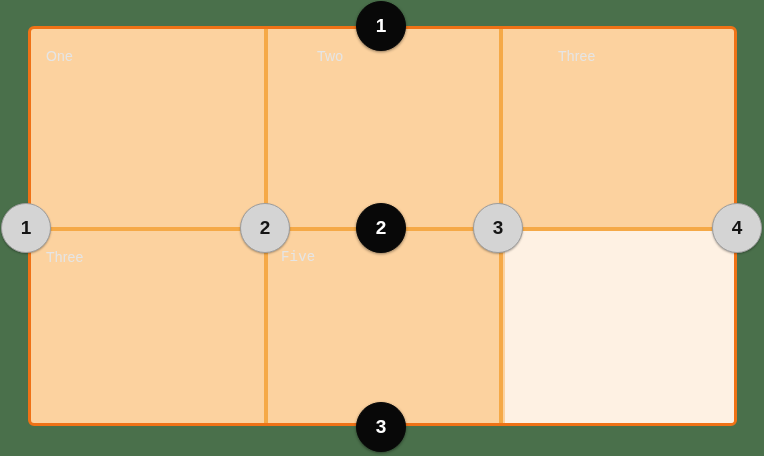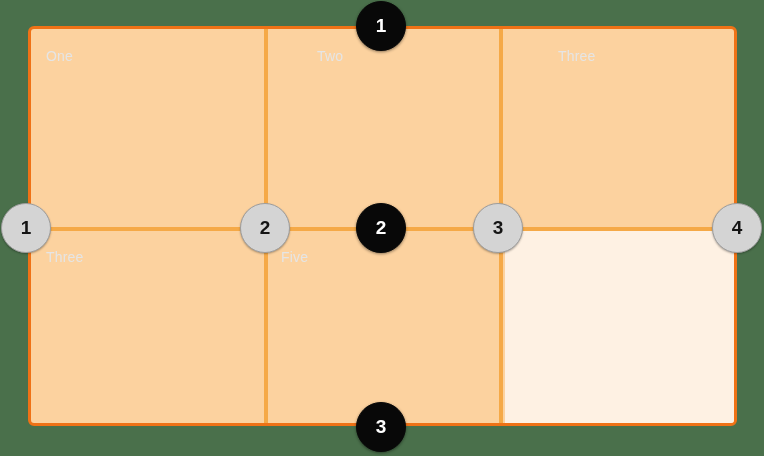--- a/index.html
+++ b/index.html
@@ -89,21 +89,21 @@
 
     <div class="div-v" style="left:233px;height:100%;"></div>
     <div class="div-v" style="left:468px;height:100%;"></div>
     <div class="div-h" style="top:198px;width:100%;"></div>
   </div>
 
   <div class="cell-label" style="left:46px;top:48px;">One</div>
   <div class="cell-label" style="left:281px;top:48px;margin-left:36px;">Two</div>
   <div class="cell-label" style="left:517px;top:48px;margin-left:41px;">Three</div>
   <div class="cell-label" style="left:46px;top:249px;">Three</div>
-  <div class="cell-label" style="left:281px;top:249px;">Five</div>
+  <div class="cell-label" style="left:281px;top:249px;font-family:Liberation Mono, monospace;">Five</div>
 
   <div class="badge light" style="left:1px;top:203px;">1</div>
   <div class="badge light" style="left:240px;top:203px;">2</div>
   <div class="badge light" style="left:473px;top:203px;">3</div>
   <div class="badge light" style="left:712px;top:203px;">4</div>
 
   <div class="badge dark" style="left:356px;top:1px;">1</div>
   <div class="badge dark" style="left:356px;top:203px;">2</div>
   <div class="badge dark" style="left:356px;top:402px;">3</div>
 

